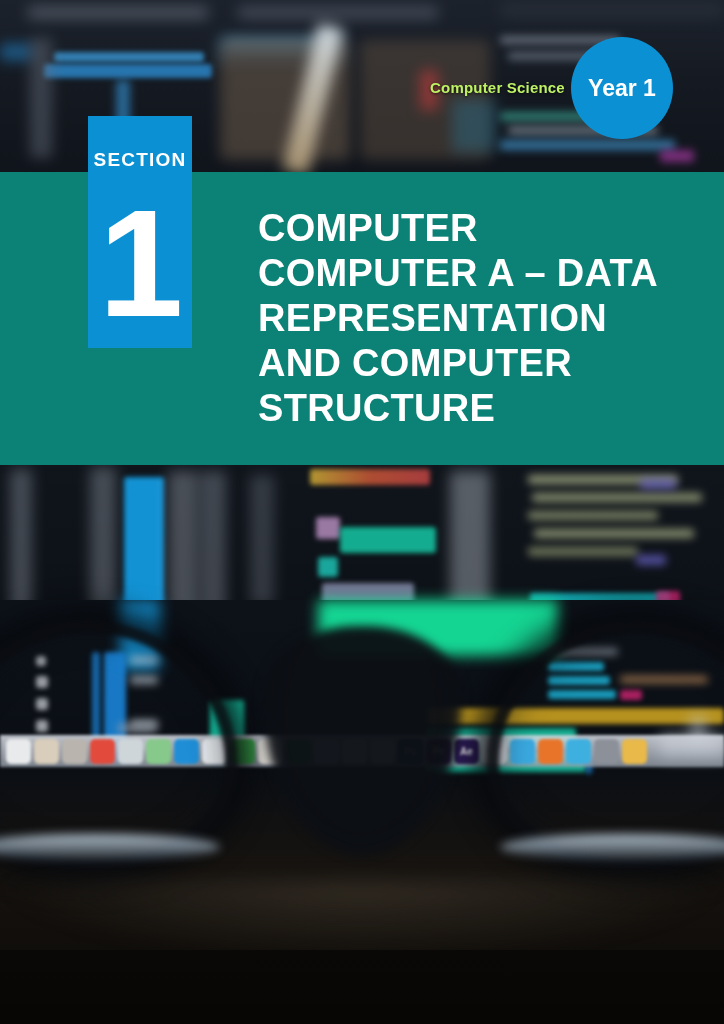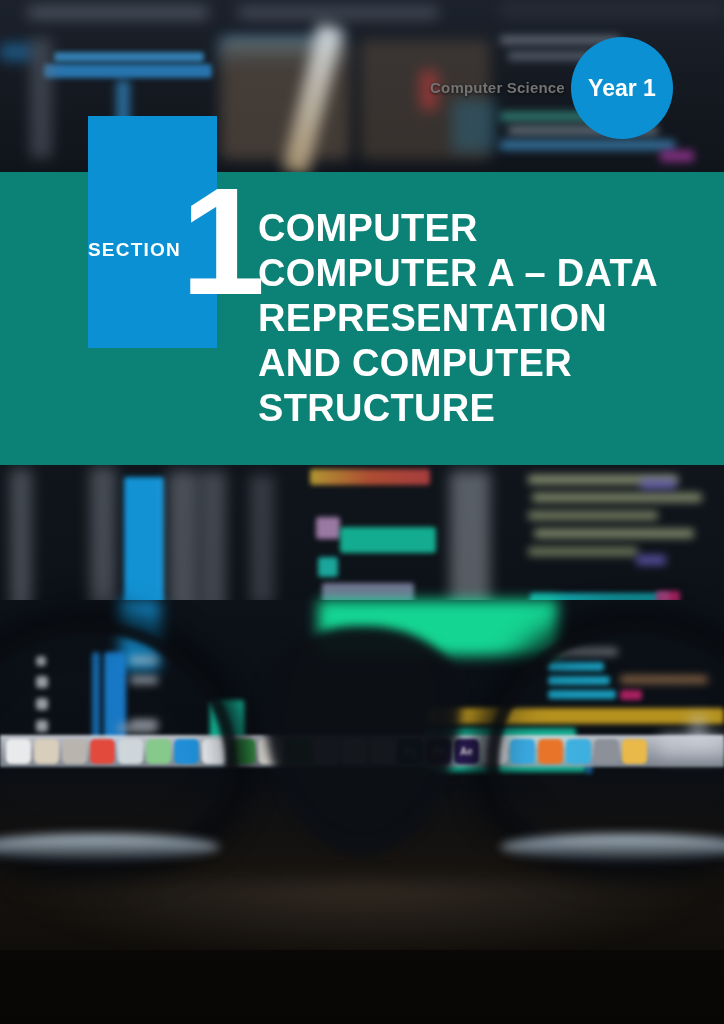--- a/index.html
+++ b/index.html
@@ -93,40 +93,40 @@
   }
 
   
   .teal-band {
     position:absolute; left:0; top:172px; width:724px; height:293px;
     background:#0c8276;
   }
 
   
   .section-block {
-    position:absolute; left:88px; top:116px; width:129px; height:232px;
+    position:absolute; left:88px; top:116px; width:104px; height:232px;
     background:#0b91d3;
-    display:flex; flex-direction:row; align-items:center;
+    display:flex; flex-direction:column; align-items:center;
   }
   .section-label {
     margin-top:34px;
     color:#fff; font-size:19px; font-weight:bold;
     letter-spacing:1.2px; line-height:1;
     font-family:"Liberation Sans", sans-serif;
   }
   .section-number {
     color:#fff; font-size:152px; font-weight:bold; line-height:1;
     margin-top:18px; letter-spacing:-2px;
     font-family:"Liberation Sans", sans-serif;
   }
 
   
   .subject-label {
     position:absolute; left:430px; top:79px;
-    color:#737373; font-size:15px; font-weight:bold;
+    color:#bef264; font-size:15px; font-weight:bold;
     letter-spacing:.2px;
     text-shadow:0 1px 3px rgba(0,0,0,.65);
     font-family:"Liberation Sans", sans-serif;
   }
   .year-badge {
     position:absolute; left:571px; top:37px;
     width:102px; height:102px; border-radius:50%;
     background:#0b91d3;
     display:flex; align-items:center; justify-content:center;
   }

